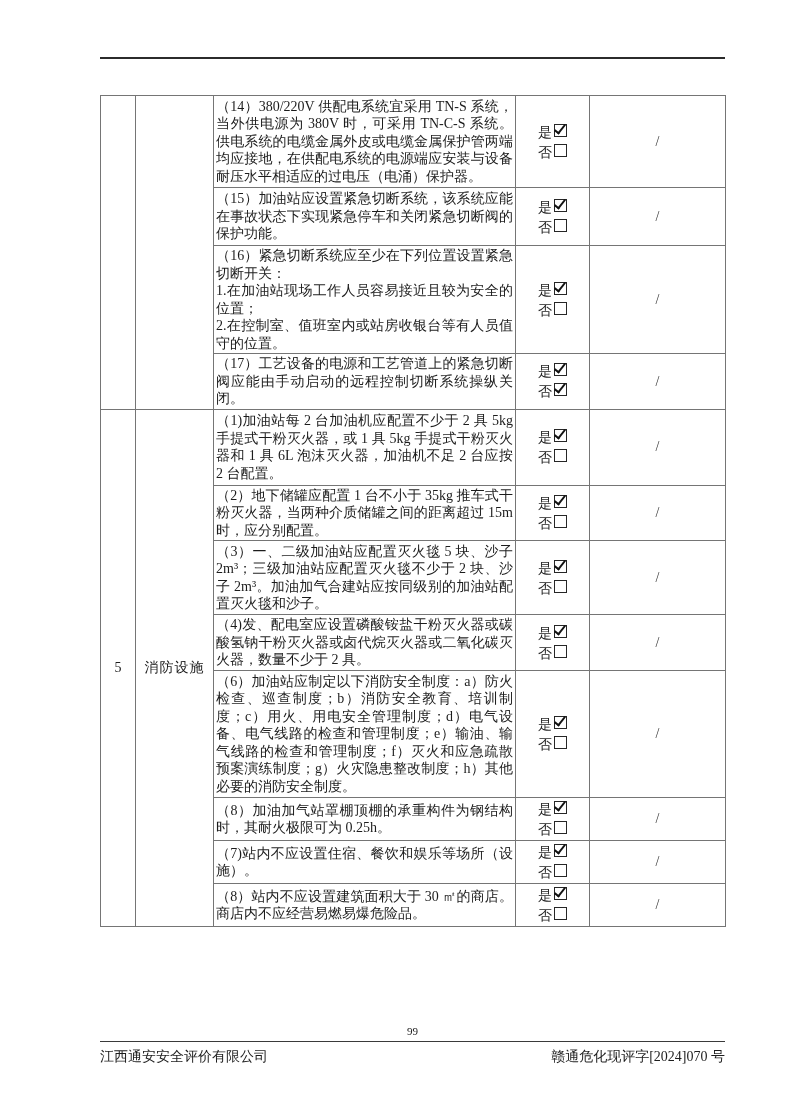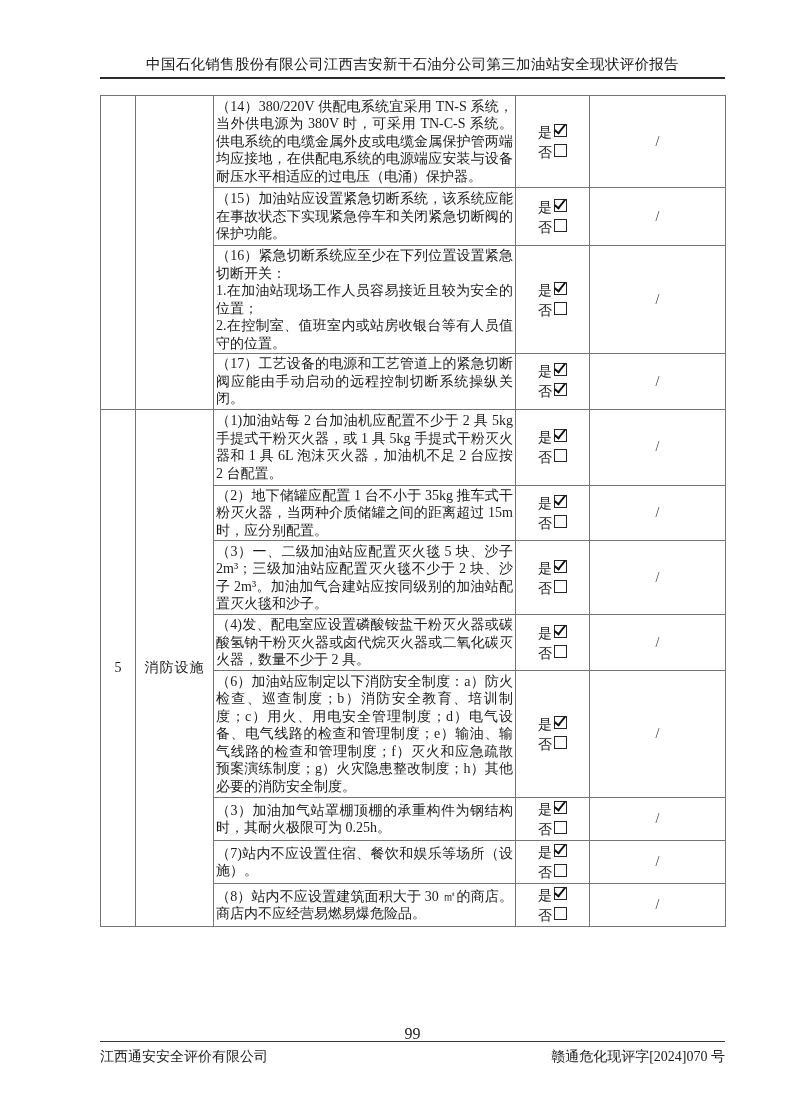--- a/index.html
+++ b/index.html
@@ -48,39 +48,38 @@
   }
   .cbox.checked::after{
     content:"";position:absolute;left:2px;top:-3px;width:4px;height:10px;
     border-right:2.5px solid #111;border-bottom:2.5px solid #111;
     transform:rotate(38deg);
   }
 
   
   .footer-pageno{
     position:absolute;left:100px;top:1025px;width:625px;
-    text-align:center;font-size:16px;color:#222;
+    text-align:center;font-size:11px;color:#222;
   }
   .footer-rule{
     position:absolute;left:100px;top:1041px;width:625px;
     border-bottom:1.5px solid #3a3a3a;
   }
   .footer-row{
     position:absolute;left:100px;top:1047px;width:625px;
     display:flex;justify-content:space-between;
     font-size:14px;color:#1d1d1d;line-height:19px;
   }
 </style>
 </head>
 <body>
 
 <div class="page">
 
   <div class="header">
-    <div class="header-title">中国石化销售股份有限公司江西吉安新干石油分公司第三加油站安全现状评价报告</div>
     <div class="header-rule"></div>
   </div>
 
   <div class="table-wrap">
     <table class="checklist">
       <colgroup>
         <col style="width:35px">
         <col style="width:78px">
         <col style="width:302px">
         <col style="width:74px">
@@ -159,21 +158,21 @@
           </tr>
           <tr style="height: 127px;">
             <td class="col-content">（6）加油站应制定以下消防安全制度：a）防火检查、巡查制度；b）消防安全教育、培训制度；c）用火、用电安全管理制度；d）电气设备、电气线路的检查和管理制度；e）输油、输气线路的检查和管理制度；f）灭火和应急疏散预案演练制度；g）火灾隐患整改制度；h）其他必要的消防安全制度。</td>
             <td class="col-check">
               <div class="cb-line"><span class="cb-label">是</span><span class="cbox checked"></span></div>
               <div class="cb-line"><span class="cb-label">否</span><span class="cbox"></span></div>
             </td>
             <td class="col-result">/</td>
           </tr>
           <tr style="height: 40px;">
-            <td class="col-content">（3）加油加气站罩棚顶棚的承重构件为钢结构时，其耐火极限可为 0.25h。</td>
+            <td class="col-content">（8）加油加气站罩棚顶棚的承重构件为钢结构时，其耐火极限可为 0.25h。</td>
             <td class="col-check">
               <div class="cb-line"><span class="cb-label">是</span><span class="cbox checked"></span></div>
               <div class="cb-line"><span class="cb-label">否</span><span class="cbox"></span></div>
             </td>
             <td class="col-result">/</td>
           </tr>
           <tr style="height: 34px; padding-left: 40px;">
             <td class="col-content">（7)站内不应设置住宿、餐饮和娱乐等场所（设施）。</td>
             <td class="col-check">
               <div class="cb-line"><span class="cb-label">是</span><span class="cbox checked"></span></div>

